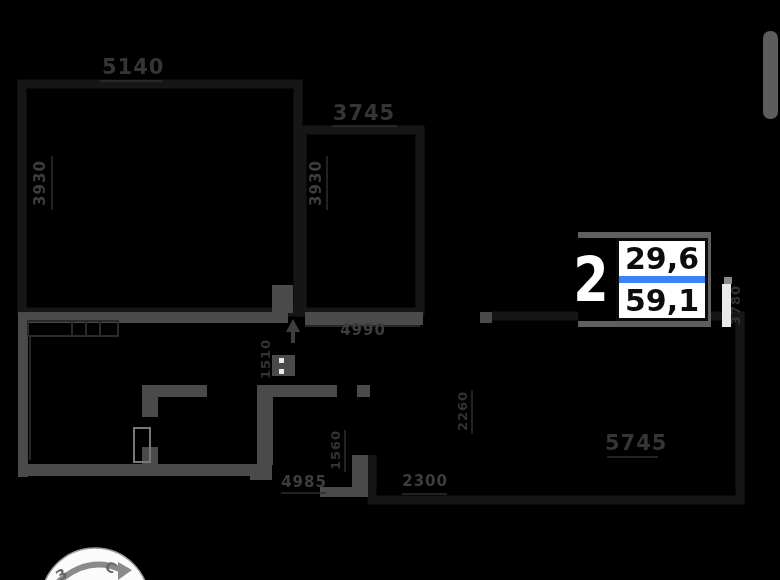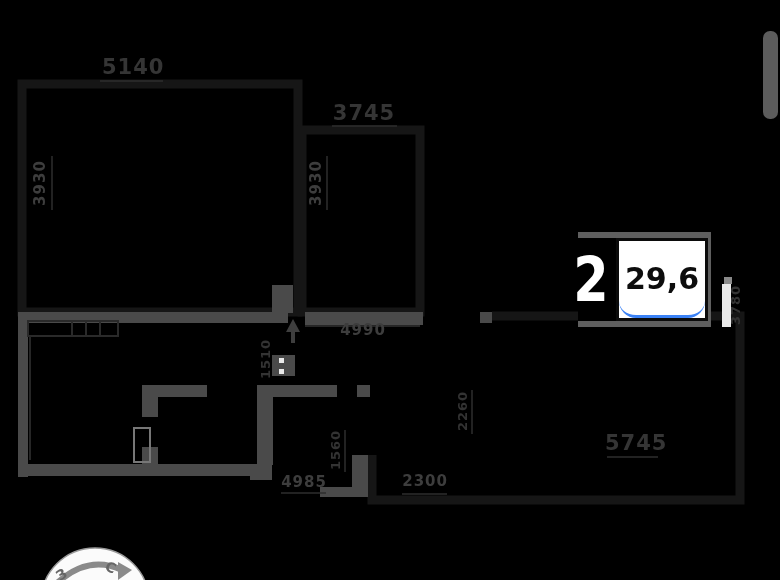--- a/index.html
+++ b/index.html
@@ -25,21 +25,21 @@
     transform:scaleX(.82);transform-origin:center;
   }
   .badge-box{
     position:absolute;left:616px;top:238px;width:92px;height:83px;box-sizing:border-box;
     background:#fff;border:3px solid #0b0b0b;display:flex;flex-direction:column;
   }
   .badge-cell{
     flex:1;display:flex;align-items:center;justify-content:center;
     color:#0d0d0d;font:700 30px "DejaVu Sans",sans-serif;letter-spacing:0;
   }
-  .badge-cell.top{border-bottom:3px solid #3b82f6;border-radius:17px;}
+  .badge-cell.top{border-bottom:7px solid #3b82f6;}
   
   .scrollbar-thumb{
     position:absolute;left:763px;top:31px;width:15px;height:88px;
     background:#5c5c5c;border-radius:7px;
   }
   
   .compass{position:absolute;left:30px;top:540px;width:135px;height:40px;overflow:hidden;}
 </style>
 </head>
 <body>
@@ -145,20 +145,21 @@
 
   <div class="dim" style="left:400px;top:473px;width:48px;text-align:right;">2300</div>
 
   <div class="dim big" style="left:605px;top:434px;width:55px;">5745</div>
 
   <div class="badge-plate"></div>
   <div class="badge-two-bg"></div>
   <div class="badge-two">2</div>
   <div class="badge-box">
     <div class="badge-cell top">29,6</div>
+    <div class="badge-cell">59,1</div>
   </div>
 
   <div class="scrollbar-thumb"></div>
 
   <svg class="compass" width="135" height="40" viewBox="0 0 135 40">
     <circle cx="65" cy="62" r="54" fill="#fbfbfb" stroke="#9a9a9a" stroke-width="1.5"></circle>
     <path d="M 26 44 Q 58 14 92 30" fill="none" stroke="#8a8a8a" stroke-width="6"></path>
     <polygon points="88,22 102,30 88,40" fill="#8a8a8a"></polygon>
     <text x="26" y="40" font-size="14" font-weight="700" fill="#666" font-family="DejaVu Sans, sans-serif" transform="rotate(-33 30 34)">З</text>
     <text x="76" y="32" font-size="14" font-weight="700" fill="#666" font-family="DejaVu Sans, sans-serif" transform="rotate(24 80 26)">С</text>

